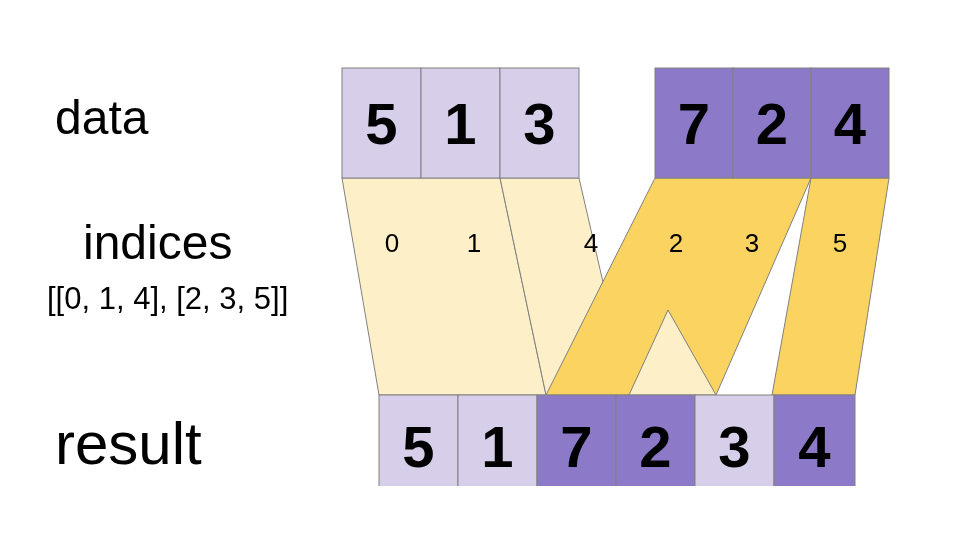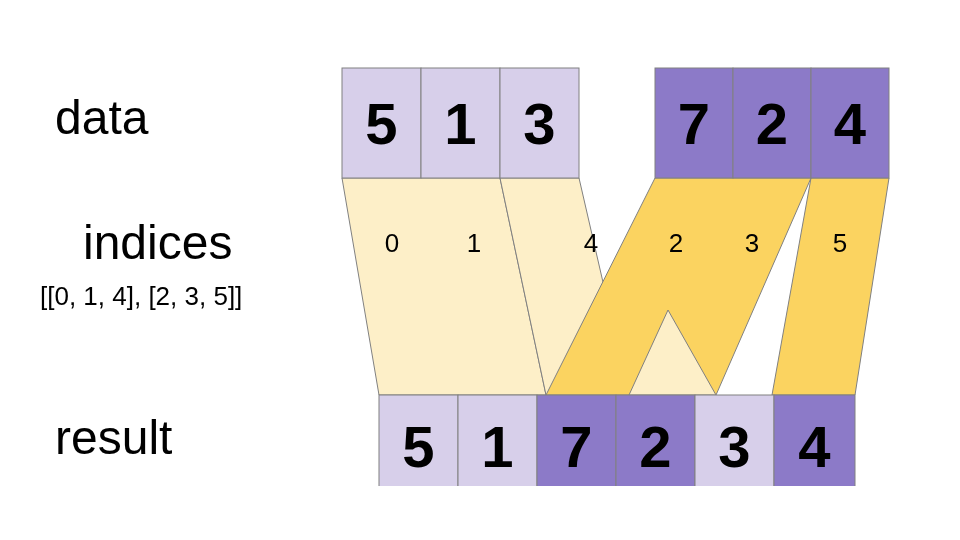--- a/index.html
+++ b/index.html
@@ -17,22 +17,22 @@
   }
   .row-label {
     position: absolute;
     color: #000000;
     font-weight: 400;
     white-space: nowrap;
     line-height: 1;
   }
   #label-data      { left: 55px;  top: 94px;  font-size: 48px; }
   #label-indices   { left: 55px;  top: 219px; font-size: 48px; margin-left: 28px; }
-  #label-indices-sub { left: 40px; top: 283px; font-size: 26px; }
-  #label-result    { left: 55px;  top: 414px; font-size: 48px; }
+  #label-indices-sub { left: 47px; top: 283px; font-size: 31px; }
+  #label-result    { left: 55px;  top: 414px; font-size: 60px; }
 
   svg.canvas {
     position: absolute;
     left: 0;
     top: 0;
     width: 960px;
     height: 540px;
   }
   .cell-text {
     font-family: "Liberation Sans", sans-serif;

